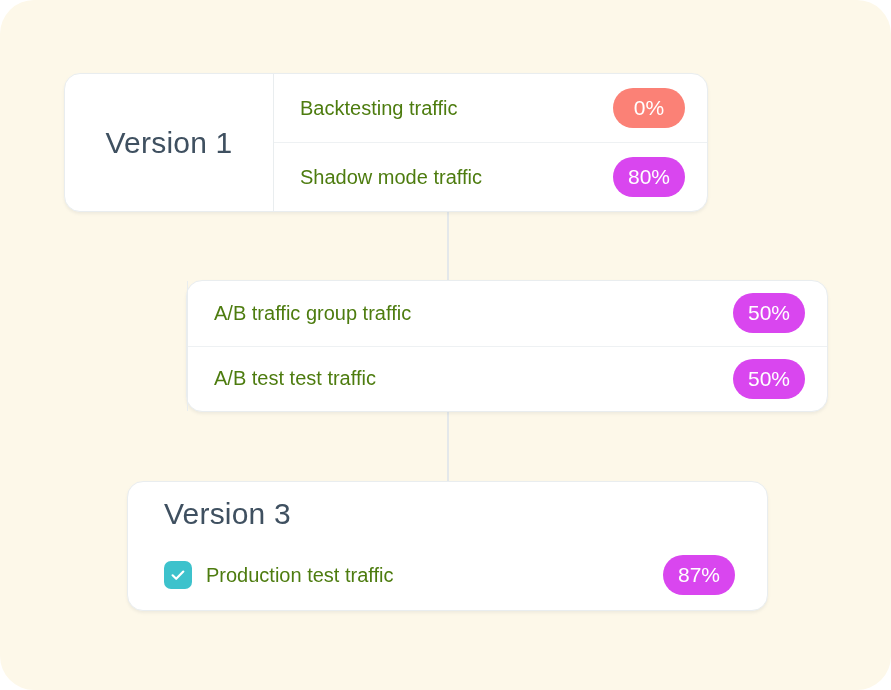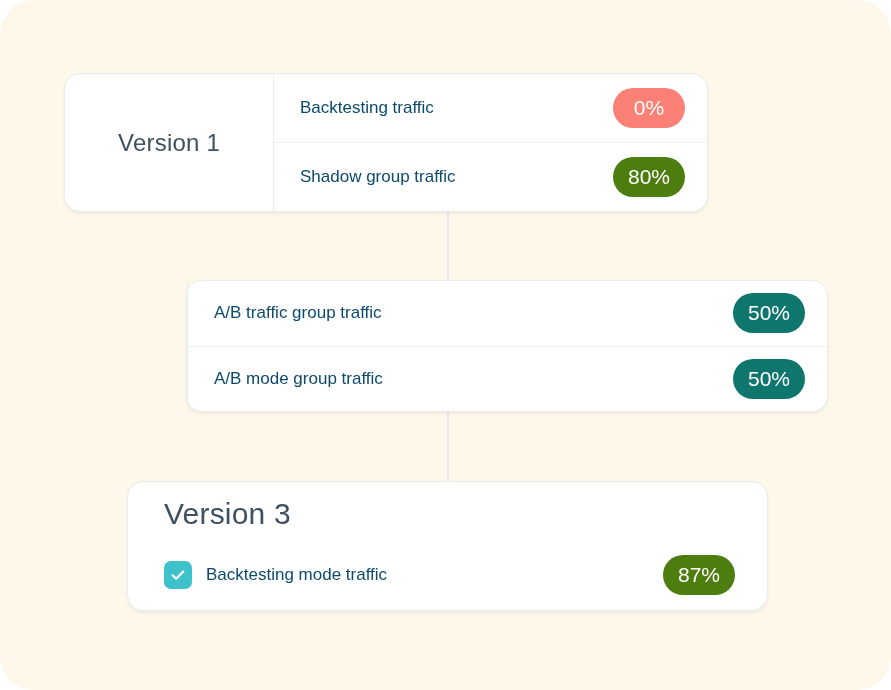--- a/index.html
+++ b/index.html
@@ -52,21 +52,21 @@
     align-items: stretch;
   }
   .version-label-col {
     display: flex;
     align-items: center;
     justify-content: center;
     box-sizing: border-box;
     flex: 0 0 auto;
   }
   .version-label {
-    font-size: 24px;
+    font-size: 30px;
     color: #3f5060;
     font-weight: 400;
     letter-spacing: 0.2px;
     white-space: nowrap;
   }
   .rows-col {
     flex: 1 1 auto;
     display: flex;
     flex-direction: column;
     border-left: 1px solid #e9edef;
@@ -77,42 +77,42 @@
     display: flex;
     align-items: center;
     justify-content: space-between;
     padding: 0 22px 0 26px;
     box-sizing: border-box;
   }
   .traffic-row + .traffic-row {
     border-top: 1px solid #eef1f3;
   }
   .row-label {
-    font-size: 17px;
-    color: #0c4a6e;
+    font-size: 20px;
+    color: #4d7c0f;
     white-space: nowrap;
   }
 
   
   .badge {
     display: inline-flex;
     align-items: center;
     justify-content: center;
     min-width: 72px;
     height: 40px;
     padding: 0 14px;
     border-radius: 22px;
     color: #ffffff;
     font-size: 21px;
     box-sizing: border-box;
     white-space: nowrap;
   }
   .badge.coral { background: #fb8176; }
-  .badge.teal  { background: #4d7c0f; }
-  .badge.slate { background: #0f766e; }
+  .badge.teal  { background: #d946ef; }
+  .badge.slate { background: #d946ef; }
 
   
   #card-version-3 {
     display: flex;
     flex-direction: column;
     justify-content: center;
     padding: 0 32px 0 40px;
   }
   #version-3-title {
     font-size: 30px;
@@ -155,54 +155,54 @@
       <span class="version-label">Version 1</span>
     </div>
     <div class="rows-col">
 
       <div class="traffic-row">
         <span class="row-label">Backtesting traffic</span>
         <span class="badge coral">0%</span>
       </div>
 
       <div class="traffic-row">
-        <span class="row-label">Shadow group traffic</span>
+        <span class="row-label">Shadow mode traffic</span>
         <span class="badge teal">80%</span>
       </div>
 
     </div>
   </div>
 
   <div class="card split" id="card-version-2" style="left:186px; top:280px; width:642px; height:132px;">
     <div class="rows-col">
 
       <div class="traffic-row">
         <span class="row-label">A/B traffic group traffic</span>
         <span class="badge slate">50%</span>
       </div>
 
       <div class="traffic-row">
-        <span class="row-label">A/B mode group traffic</span>
+        <span class="row-label">A/B test test traffic</span>
         <span class="badge slate">50%</span>
       </div>
 
     </div>
   </div>
 
   <div class="card" id="card-version-3" style="left:127px; top:481px; width:641px; height:130px;padding-left:36px;">
 
     <div id="version-3-title">Version 3</div>
 
     <div id="version-3-row">
       <div class="checkbox-group">
         <span class="checkbox">
           <svg width="18" height="18" viewBox="0 0 18 18" aria-hidden="true">
             <path d="M3.6 9.3 L7.2 12.8 L14.3 5.6" fill="none" stroke="#ffffff" stroke-width="2.2" stroke-linecap="round" stroke-linejoin="round"></path>
           </svg>
         </span>
-        <span class="row-label">Backtesting mode traffic</span>
+        <span class="row-label">Production test traffic</span>
       </div>
       <span class="badge teal">87%</span>
     </div>
 
   </div>
 
 </div>
 
 </body></html>

